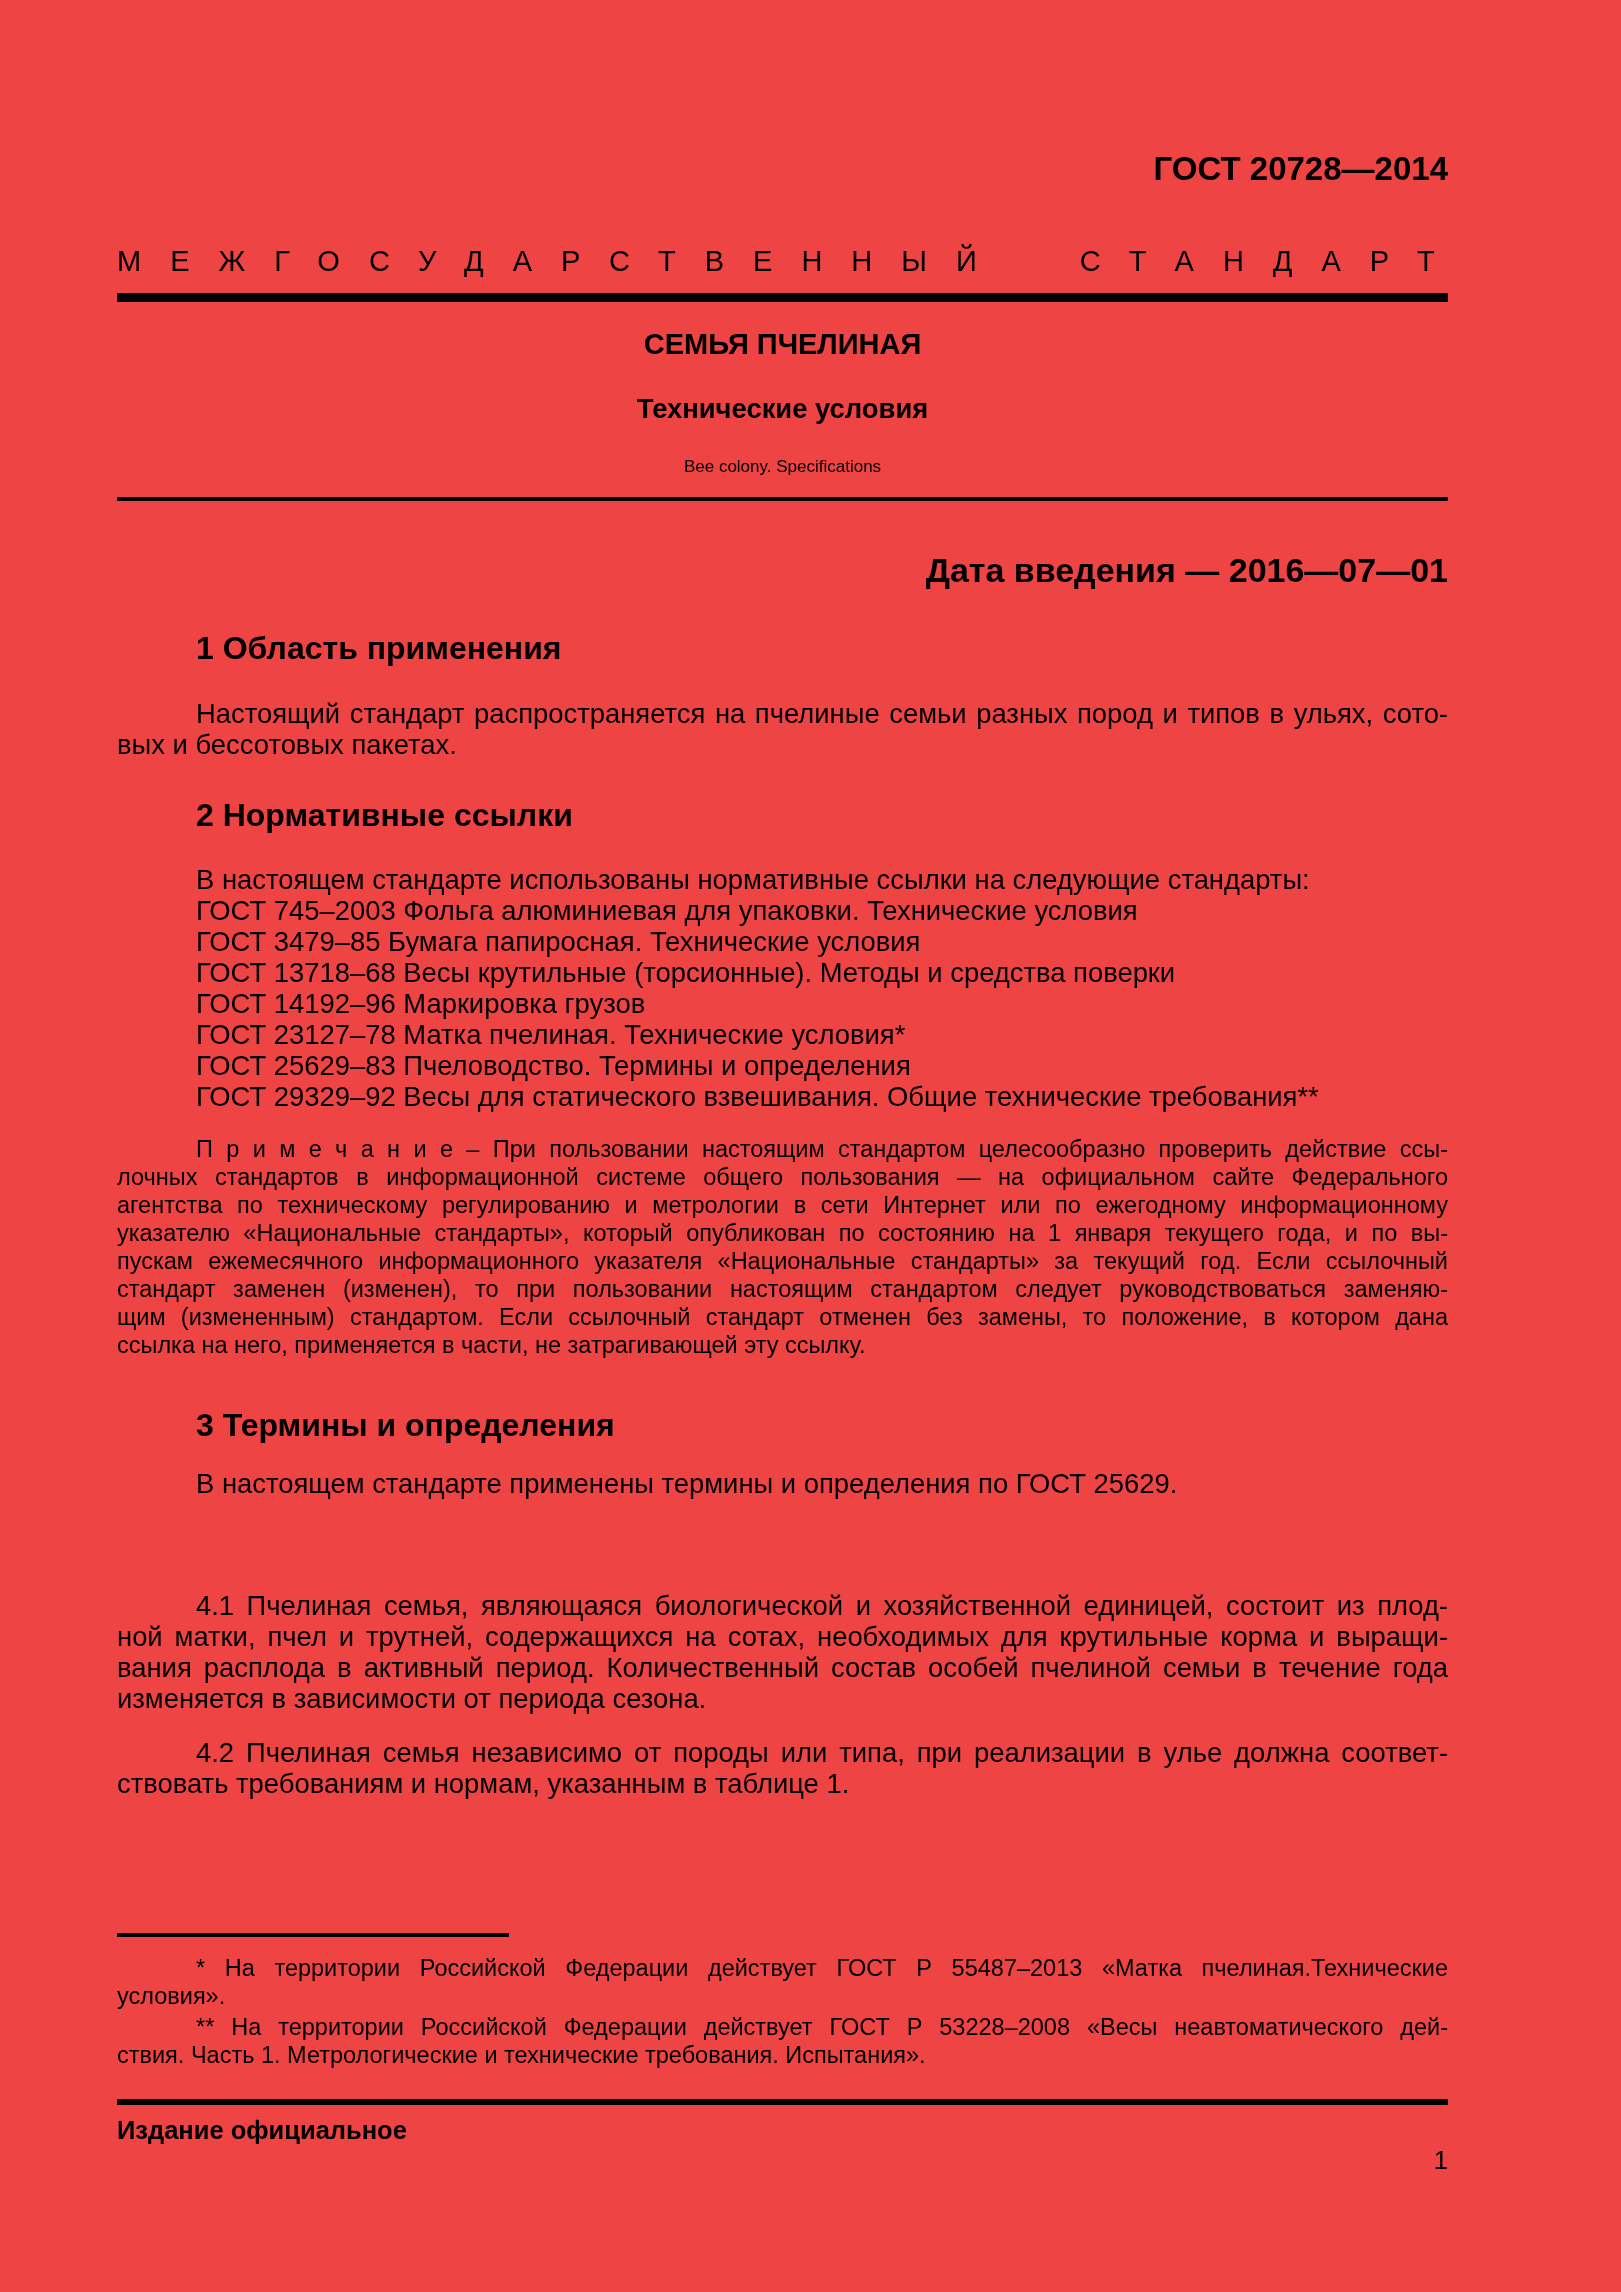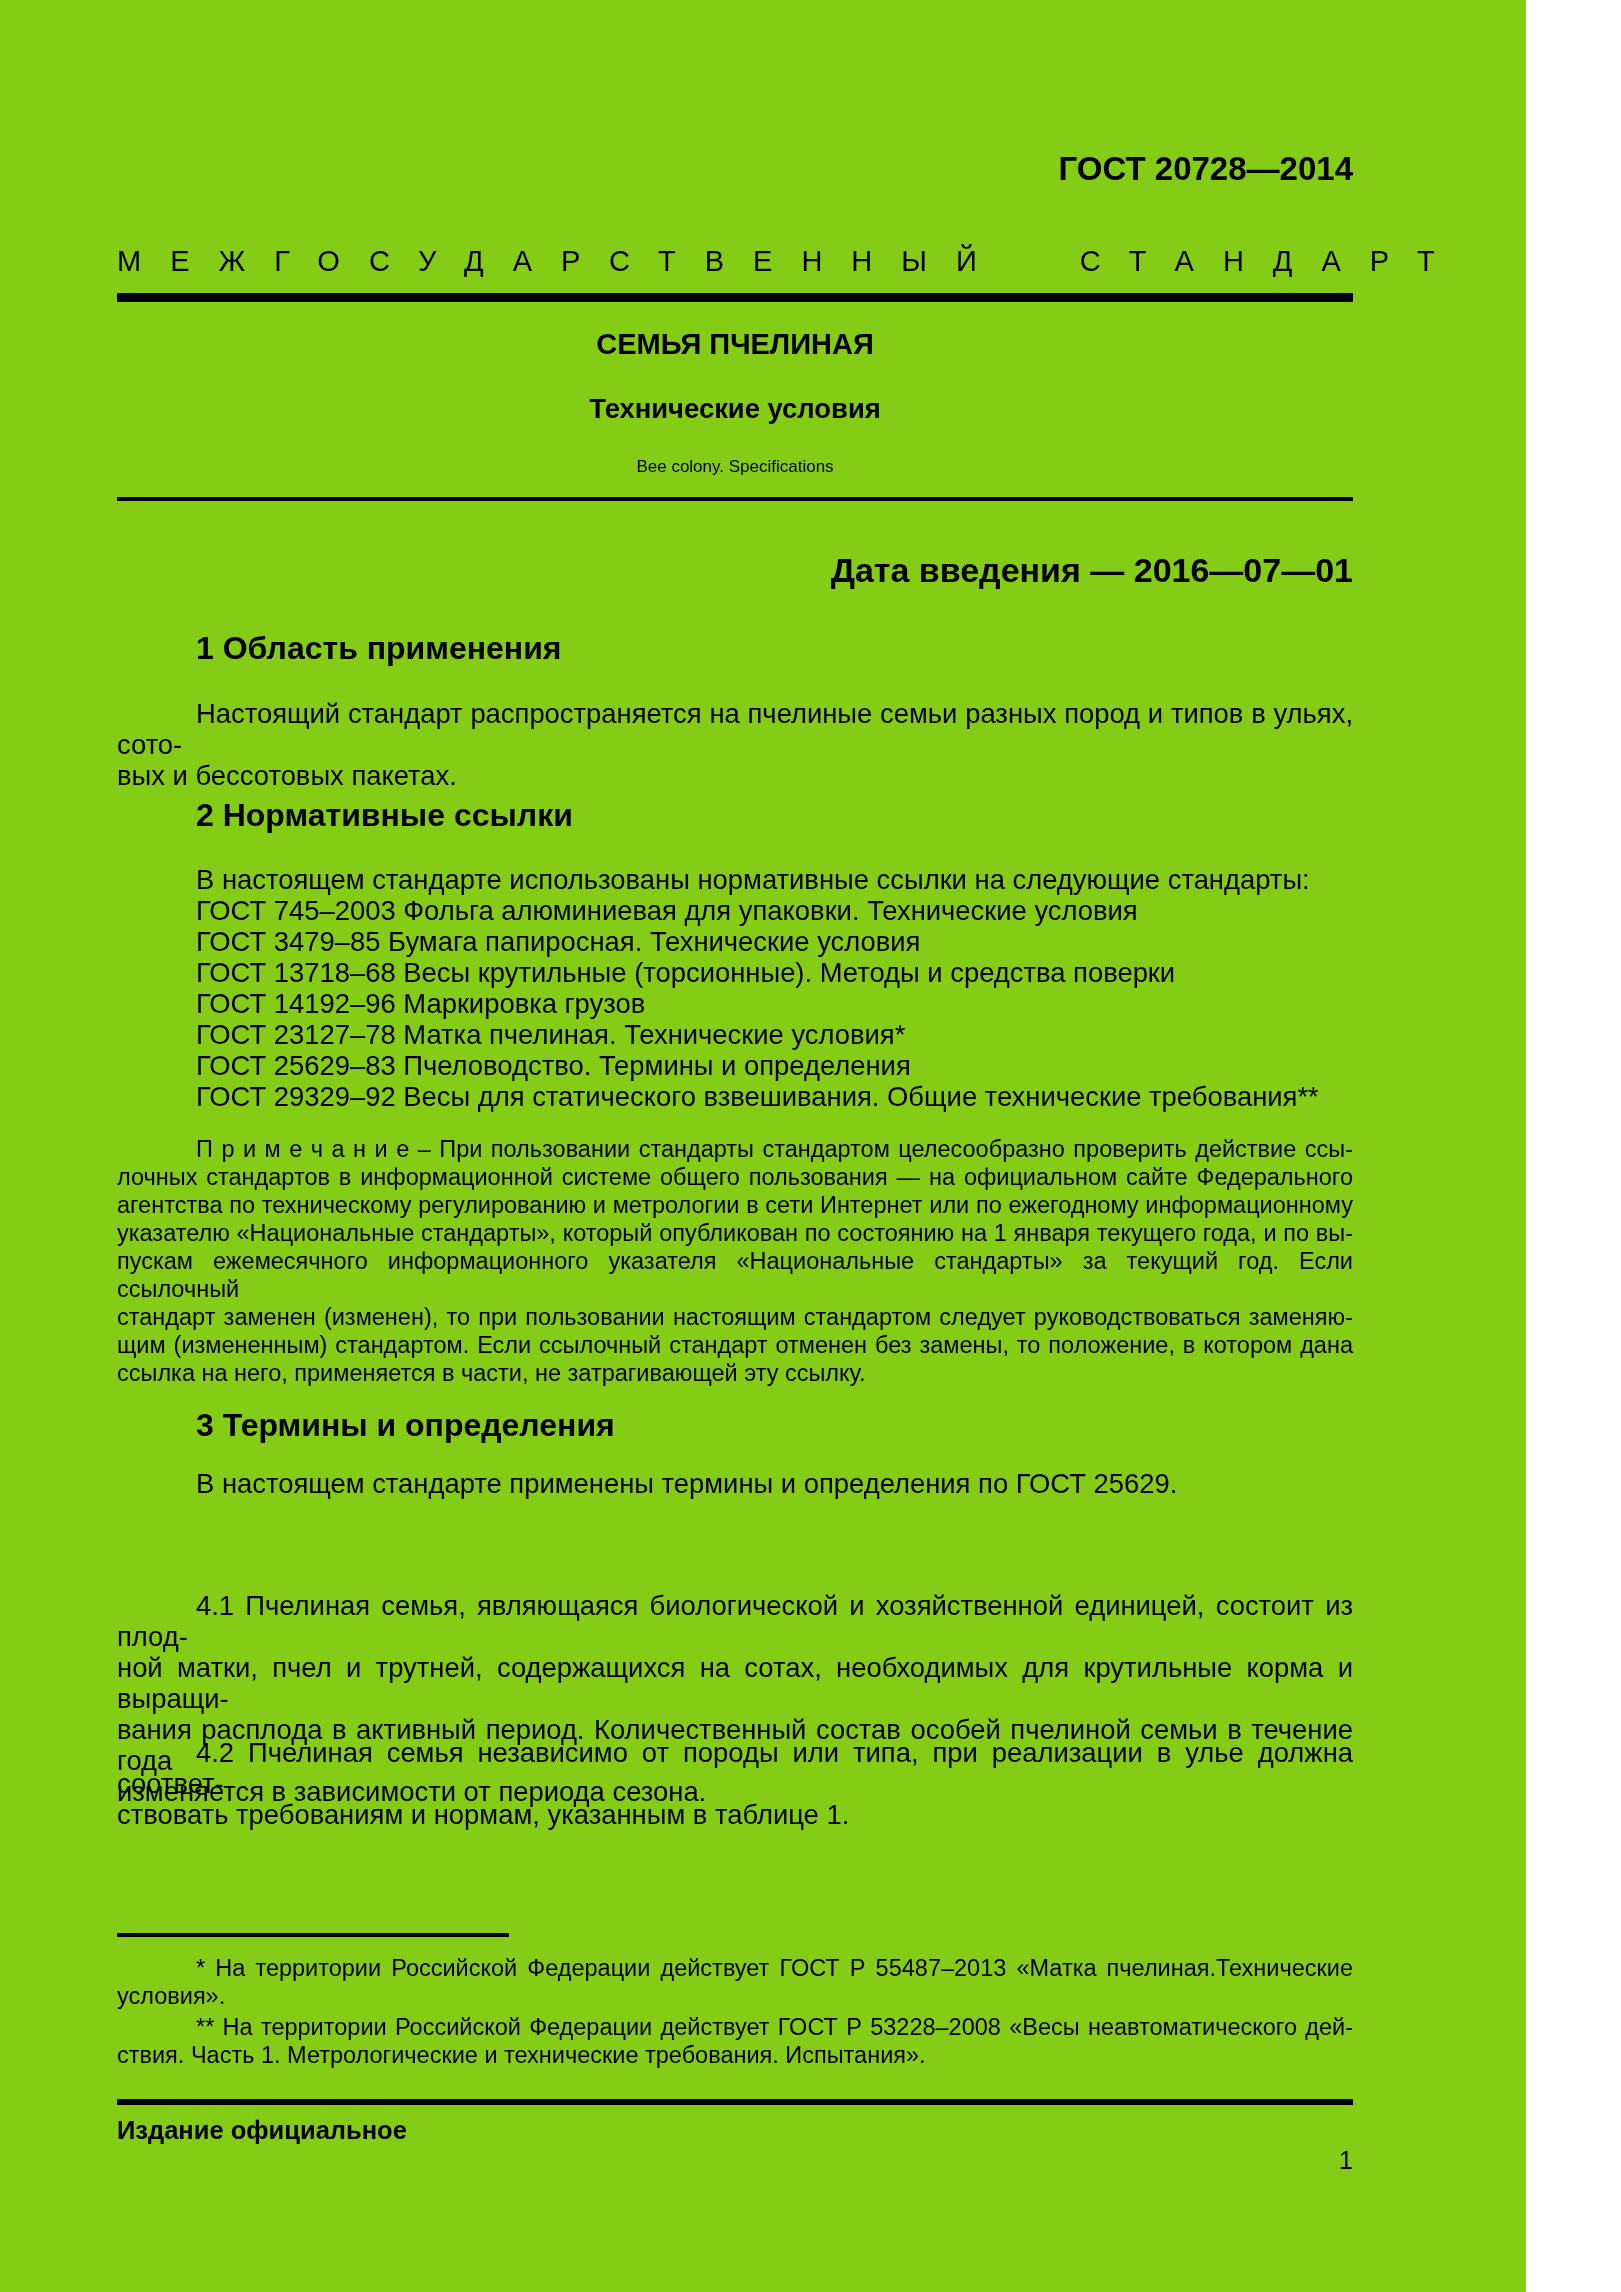--- a/index.html
+++ b/index.html
@@ -1,24 +1,23 @@
 <!DOCTYPE html>
 <html lang="ru"><head>
 <meta charset="utf-8">
 <style>
   html, body { margin: 0; padding: 0; background: #ffffff; }
   .page {
     position: relative;
-    width: 1486px;
+    width: 1621px;
     height: 2293px;
-    background: #84cc16;
+    background: #ef4444;
     color: #000000;
     font-family: "Liberation Sans", sans-serif;
     overflow: hidden;
-    padding-left: 40px;
   }
   .abs { position: absolute; left: 117px; right: 173px; }
 
   .doc-number {
     top: 149px; text-align: right;
     font-size: 33px; font-weight: bold; line-height: 39px;
   }
   .std-type {
     top: 243px; text-align: center; white-space: nowrap;
     font-size: 29px; font-weight: normal; line-height: 37px;
@@ -93,21 +92,21 @@
     <div class="plain indent">ГОСТ 745–2003 Фольга алюминиевая для упаковки. Технические условия</div>
     <div class="plain indent">ГОСТ 3479–85 Бумага папиросная. Технические условия</div>
     <div class="plain indent">ГОСТ 13718–68 Весы крутильные (торсионные). Методы и средства поверки</div>
     <div class="plain indent">ГОСТ 14192–96 Маркировка грузов</div>
     <div class="plain indent">ГОСТ 23127–78 Матка пчелиная. Технические условия*</div>
     <div class="plain indent">ГОСТ 25629–83 Пчеловодство. Термины и определения</div>
     <div class="plain indent">ГОСТ 29329–92 Весы для статического взвешивания. Общие технические требования**</div>
   </div>
 
   <div class="abs small-text note">
-    <div class="line indent">П р и м е ч а н и е  – При пользовании стандарты стандартом целесообразно проверить действие ссы-</div>
+    <div class="line indent">П р и м е ч а н и е  – При пользовании настоящим стандартом целесообразно проверить действие ссы-</div>
     <div class="line">лочных стандартов в информационной системе общего пользования — на официальном сайте Федерального</div>
     <div class="line">агентства по техническому регулированию и метрологии в сети Интернет или по ежегодному информационному</div>
     <div class="line">указателю «Национальные стандарты», который опубликован по состоянию на 1 января текущего года, и по вы-</div>
     <div class="line">пускам ежемесячного информационного указателя «Национальные стандарты» за текущий год. Если ссылочный</div>
     <div class="line">стандарт заменен (изменен), то при пользовании настоящим стандартом следует руководствоваться заменяю-</div>
     <div class="line">щим (измененным) стандартом. Если ссылочный стандарт отменен без замены, то положение, в котором дана</div>
     <div class="line last">ссылка на него, применяется в части, не затрагивающей эту ссылку.</div>
   </div>
 
   <div class="abs h h3">3 Термины и определения</div>

